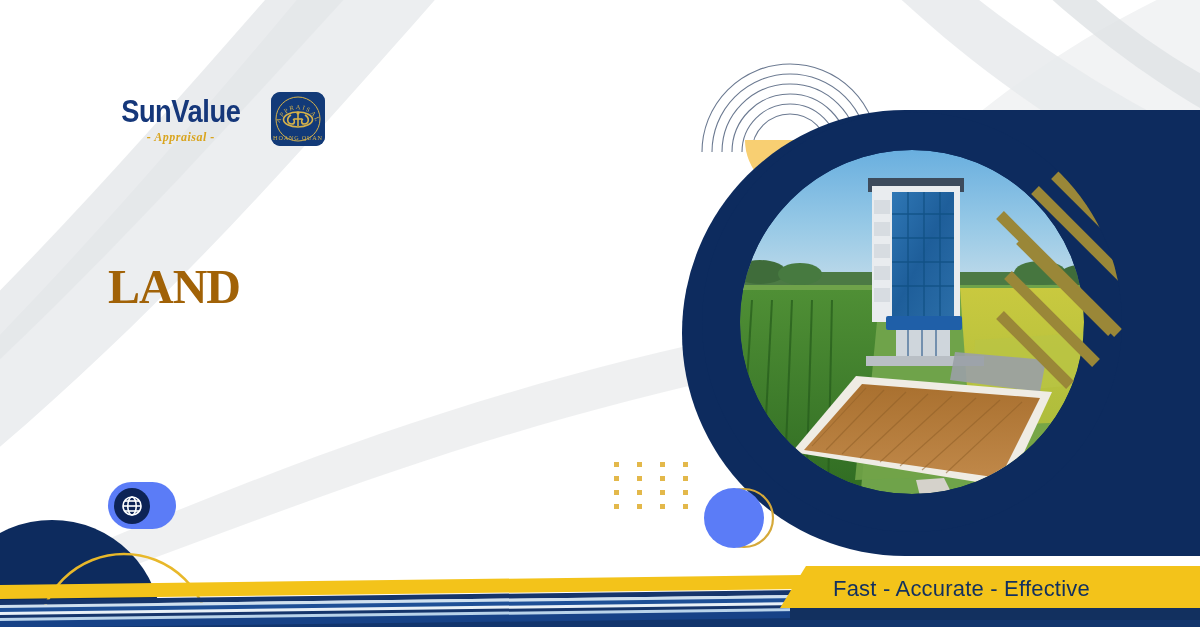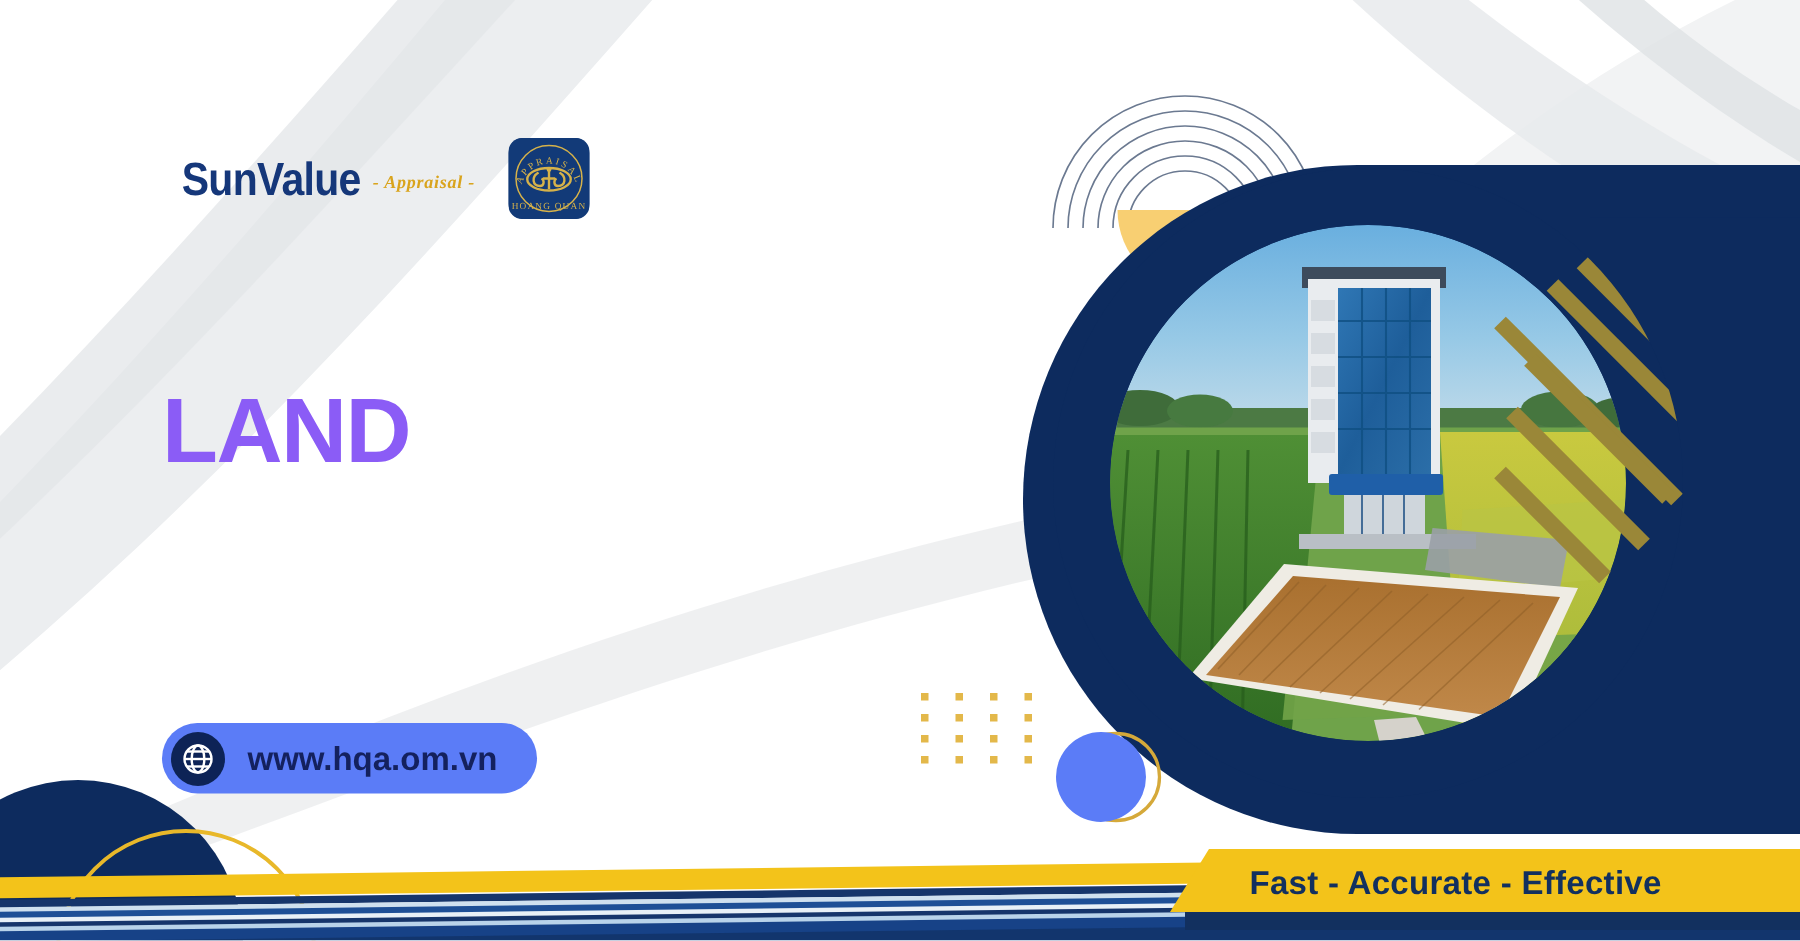--- a/index.html
+++ b/index.html
@@ -19,21 +19,21 @@
   .layer{position:absolute;top:0;left:0;width:1200px;height:627px;}
   svg.layer{display:block;}
 
   
   #logo-row{
     position:absolute;left:113px;top:92px;
     display:flex;align-items:center;gap:22px;
     z-index:40;
   }
   #sunvalue-logo{
-    display:flex;flex-direction:row;align-items:center;line-height:1;
+    display:flex;flex-direction:column;align-items:center;line-height:1;
   }
   #sunvalue-wordmark{
     font-family:"Liberation Sans", sans-serif;
     font-weight:bold;font-size:31px;letter-spacing:-0.5px;
     color:#15377a;
     transform:scaleX(0.88);
     transform-origin:center;
     white-space:nowrap;
   }
   #sunvalue-tagline{
@@ -48,26 +48,26 @@
     background:#123a78;
     display:block;
   }
   #hoangquan-logo svg{display:block;}
 
   
   #headline{
     position:absolute;left:108px;top:243px;z-index:40;
   }
   #headline .line{
-    font-family:Liberation Sans, sans-serif;
+    font-family:Liberation Serif, serif;
     font-weight:bold;
-    font-size:61px;
+    font-size:48px;
     line-height:88px;
     letter-spacing:-1px;
-    color:#8b5cf6;
+    color:#a16207;
     white-space:nowrap;
   }
 
   
   #url-pill{
     position:absolute;left:108px;top:482px;z-index:40;
     height:47px;
     display:flex;align-items:center;
     background:#5b7cf7;
     border-radius:24px;
@@ -86,21 +86,21 @@
     font-weight:bold;font-size:22px;
     color:#14215e;white-space:nowrap;
   }
 
   
   #ribbon-text{
     position:absolute;
     left:833px;top:576px;
     z-index:45;
     font-family:"Liberation Sans", sans-serif;
-    font-weight:bold;font-size:22px;
+    font-weight:normal;font-size:22px;
     color:#12305f;white-space:nowrap;
     letter-spacing:0.2px;
   }
 </style>
 </head>
 <body>
 
 <div id="banner">
 
   <svg class="layer" viewBox="0 0 1200 627" width="1200" height="627" preserveAspectRatio="none">
@@ -374,18 +374,17 @@
   <div id="url-pill">
     <span id="globe-badge">
       <svg width="24" height="24" viewBox="0 0 24 24" fill="none" stroke="#ffffff" stroke-width="1.6">
         <circle cx="12" cy="12" r="9"></circle>
         <ellipse cx="12" cy="12" rx="4.2" ry="9"></ellipse>
         <path d="M 3 12 H 21"></path>
         <path d="M 4.7 7 H 19.3"></path>
         <path d="M 4.7 17 H 19.3"></path>
       </svg>
     </span>
-    <span id="url-text">www.hqa.om.vn</span>
   </div>
 
   <div id="ribbon-text">Fast - Accurate - Effective</div>
 
 </div>
 
 </body></html>

